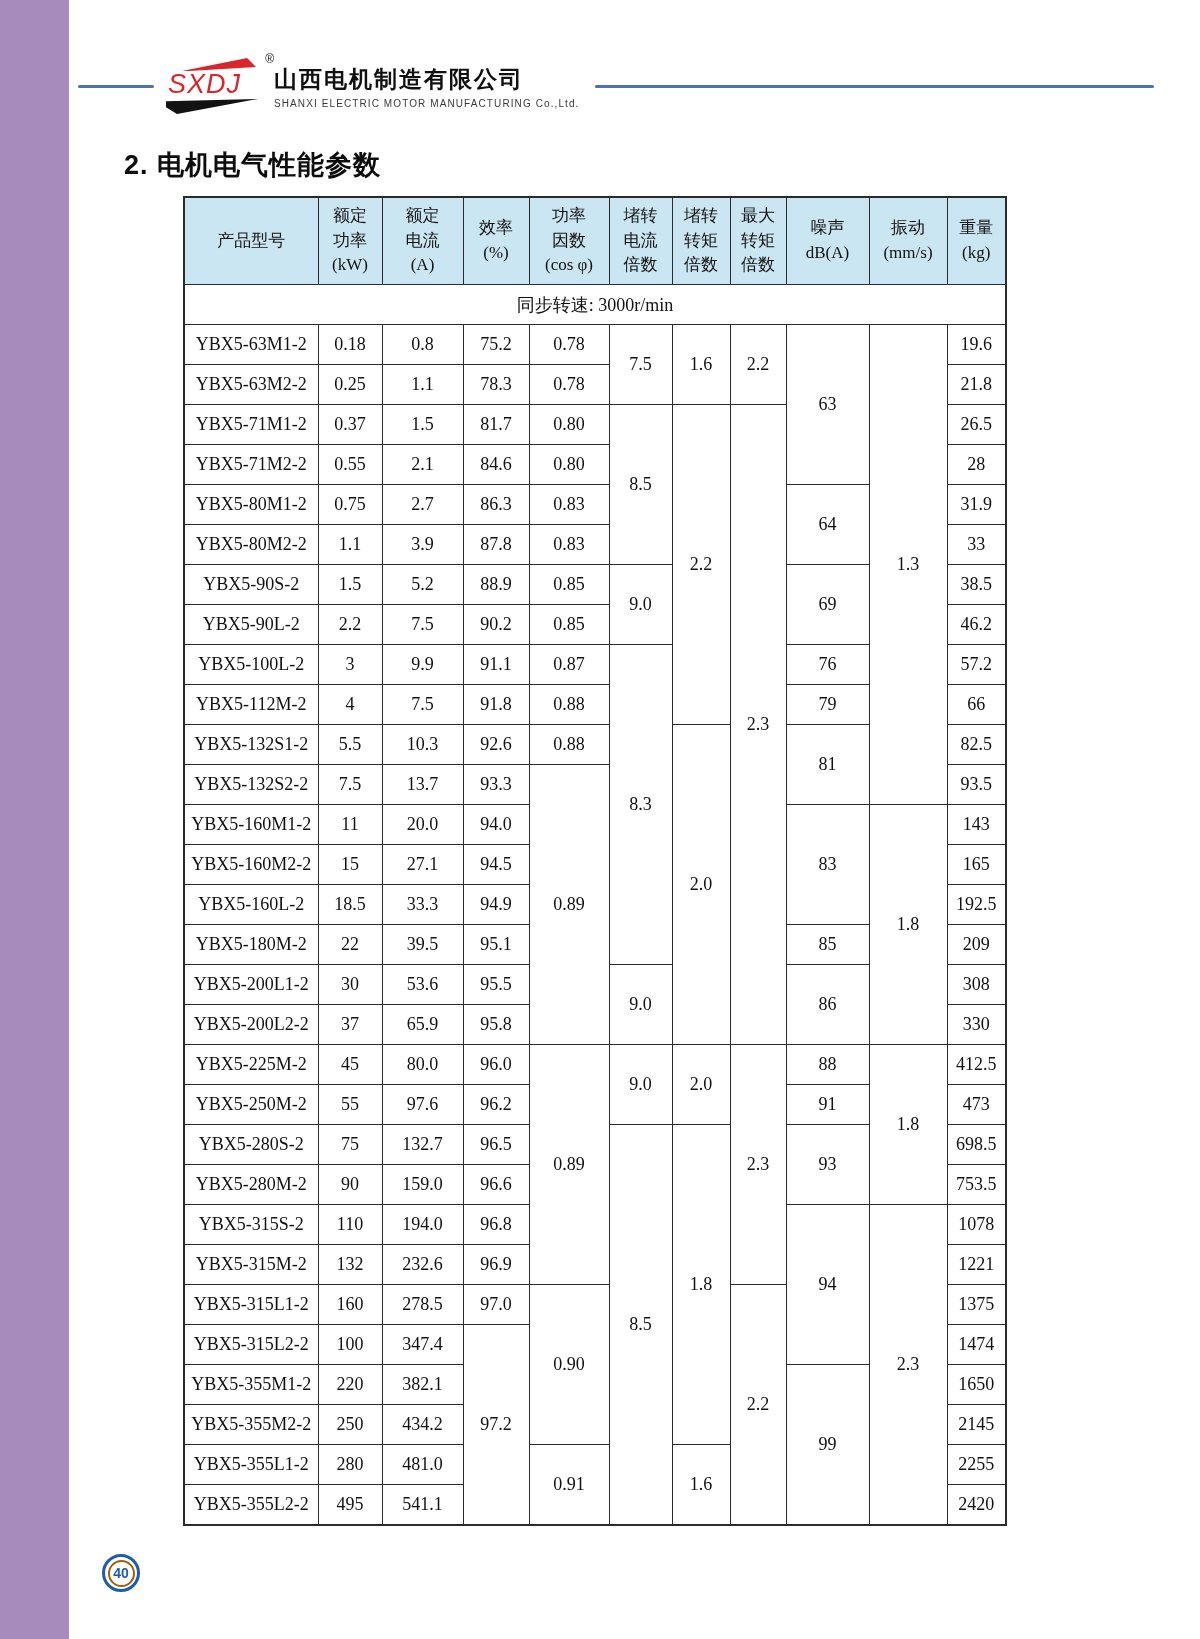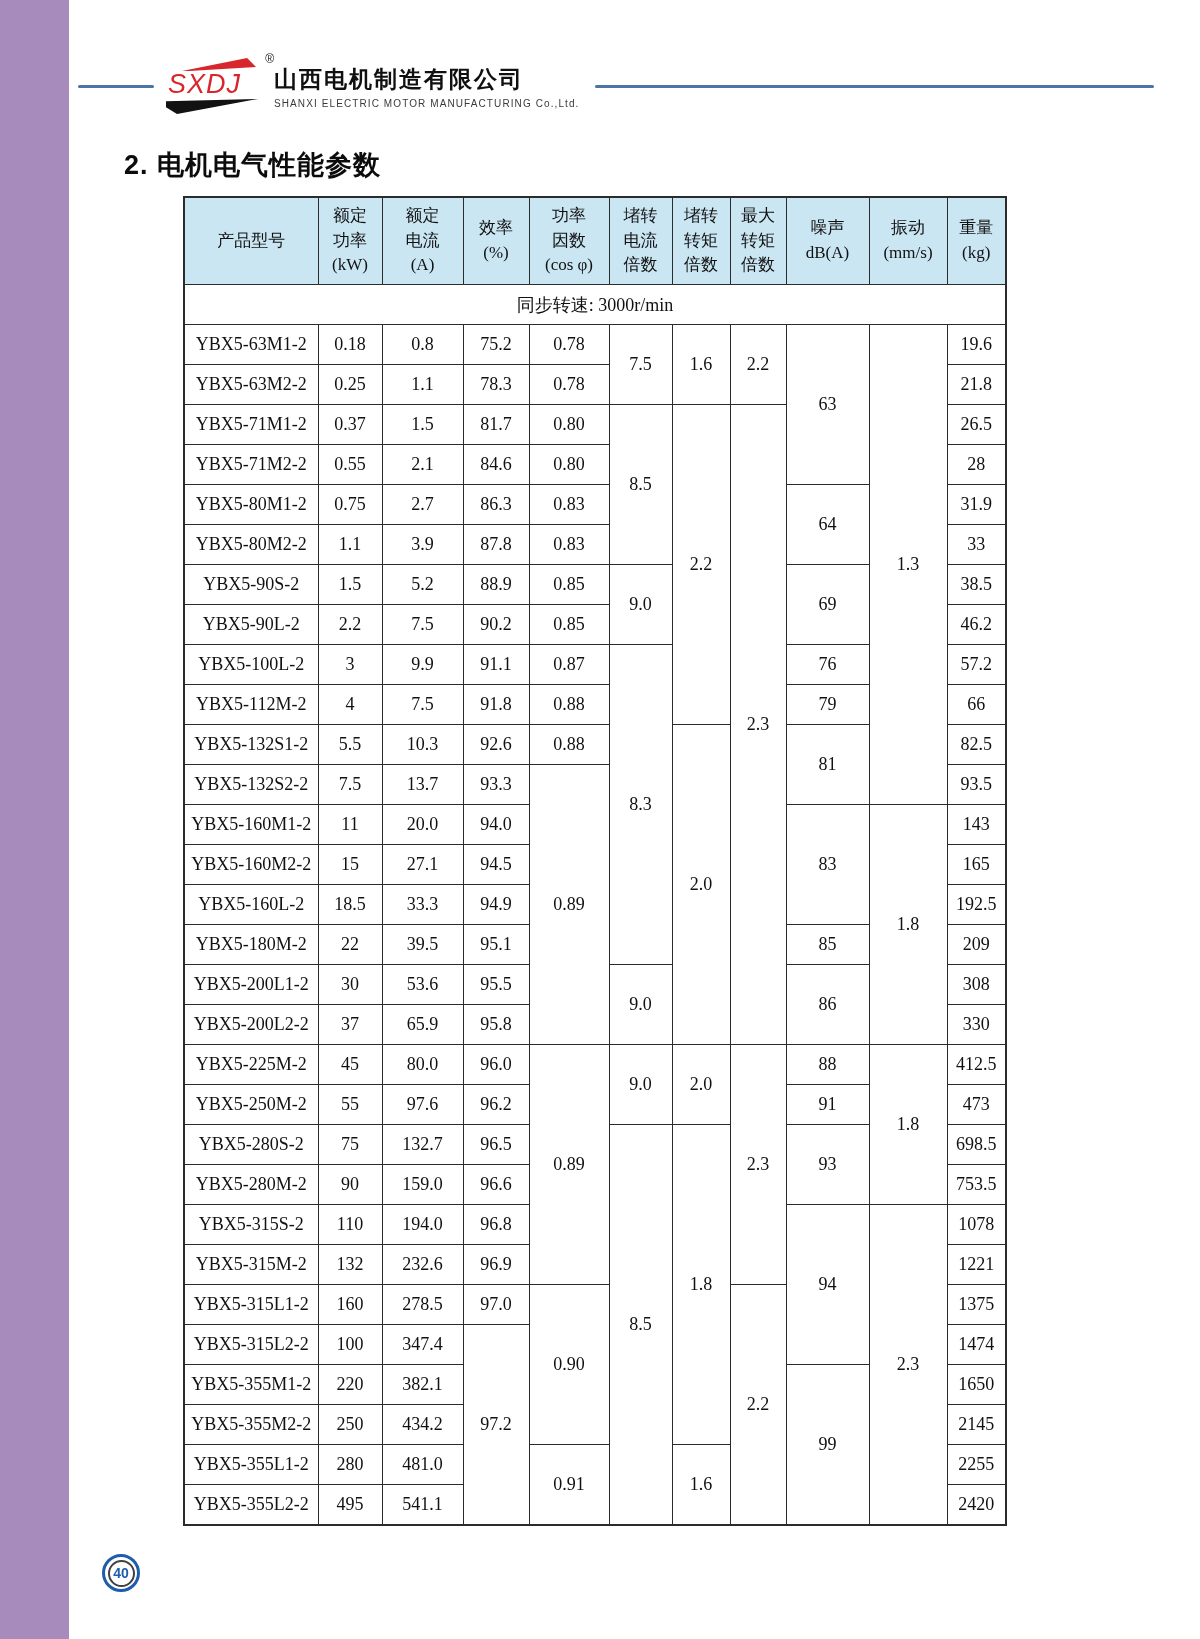--- a/index.html
+++ b/index.html
@@ -42,21 +42,21 @@
   }
   .spec-table thead th{
     background:#cbe6f3;height:86px;font-weight:normal;font-size:17px;line-height:1.45;
   }
   .band-cell{height:39px;font-size:19px;background:#ffffff;}
   .spec-table tbody td{height:39px;font-size:18px;background:#ffffff;}
 
   
   .page-num{position:absolute;left:102px;top:1554px;width:38px;height:38px;border:3px solid #1e5dad;
     border-radius:50%;display:flex;align-items:center;justify-content:center;box-sizing:border-box;background:#fff;}
-  .page-num-inner{width:27px;height:27px;border:2px solid #404040;border-radius:50%;box-sizing:border-box;
+  .page-num-inner{width:27px;height:27px;border:2px solid #a16207;border-radius:50%;box-sizing:border-box;
     display:flex;align-items:center;justify-content:center;font-size:14px;font-weight:bold;color:#1e5dad;}
 </style>
 </head>
 <body>
 
 <div class="sidebar"></div>
 
 <div class="brand-row">
   <div class="brand-line left"></div>
   <div class="logo-block">

